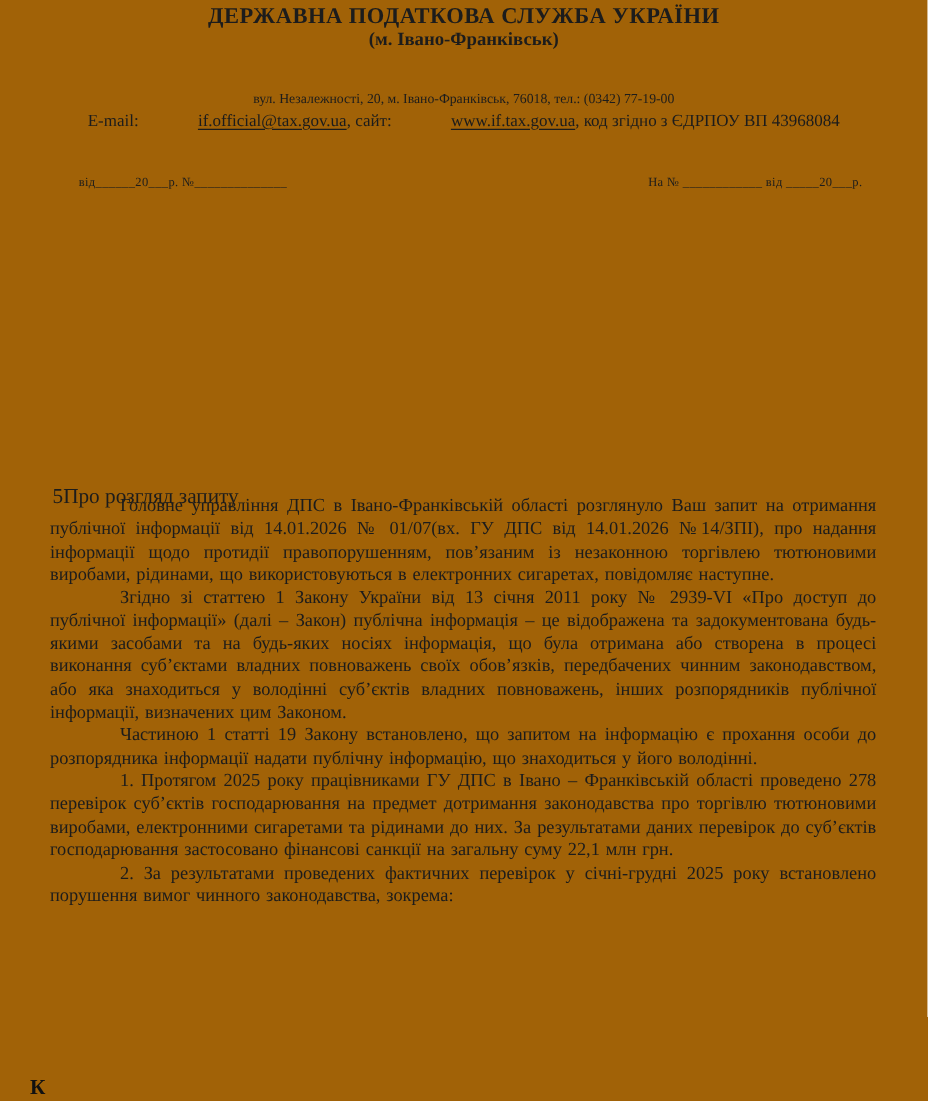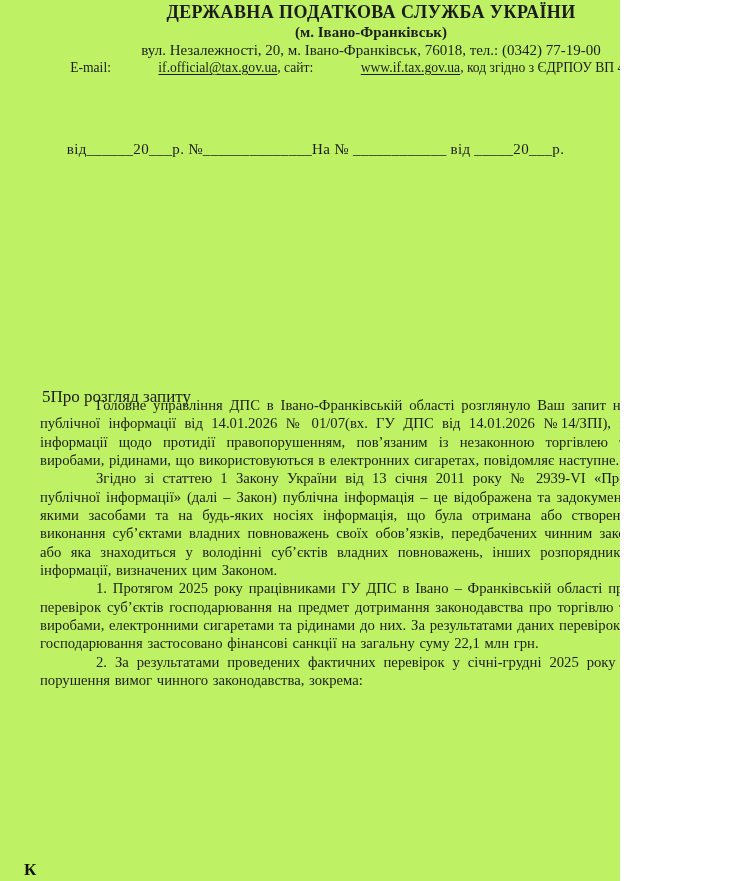--- a/index.html
+++ b/index.html
@@ -2,23 +2,23 @@
 <html lang="uk"><head>
 <meta charset="utf-8">
 <style>
   html, body {
     margin: 0;
     padding: 0;
     background: #ffffff;
   }
   .page {
     position: relative;
-    width: 620px;
+    width: 742px;
     height: 881px;
-    background: #bef264;
+    background: #a16207;
     overflow: hidden;
     font-family: "Liberation Serif", serif;
     color: #1c1c1c;
   }
   
   .letterhead {
     position: absolute;
     top: 2px;
     left: 40px;
     width: 662px;
@@ -36,43 +36,43 @@
     letter-spacing: 0.3px;
     line-height: 20px;
   }
   .org3 {
     font-weight: bold;
     font-size: 15px;
     line-height: 19px;
     text-align: center;
   }
   .addr {
-    margin-top: 0;
-    font-size: 15px;
+    margin-top: 29px;
+    font-size: 11px;
     line-height: 17px;
   }
   .contact {
     font-size: 13.6px;
     line-height: 17px;
     white-space: nowrap;
   }
   .u {
     text-decoration: underline;
     text-underline-offset: 2px;
     margin-left: 44px;
   }
   
   .refline {
     position: absolute;
     top: 141px;
     left: 63px;
     right: 52px;
     display: flex;
-    justify-content: center;
-    font-size: 15px;
+    justify-content: space-between;
+    font-size: 10px;
     letter-spacing: 0.3px;
     white-space: nowrap;
   }
   
   .subject {
     position: absolute;
     top: 387px;
     left: 42px;
     font-size: 17px;
   }
@@ -119,19 +119,20 @@
   <div class="refline">
     <span>від______20___р. №______________</span>
     <span>На № ____________ від _____20___р.</span>
   </div>
 
   <div class="subject">5Про розгляд запиту</div>
 
   <div class="bodytext">
     <p>Головне управління ДПС в Івано-Франківській області розглянуло Ваш запит на отримання публічної інформації від 14.01.2026 № 01/07(вх. ГУ ДПС від 14.01.2026 №14/ЗПІ), про надання інформації  щодо протидії правопорушенням, пов’язаним із незаконною торгівлею тютюновими виробами, рідинами, що використовуються в електронних сигаретах, повідомляє наступне.</p>
     <p>Згідно зі статтею 1 Закону України від 13 січня 2011 року № 2939-VI «Про доступ до публічної інформації» (далі – Закон) публічна інформація – це відображена та задокументована будь-якими засобами та на будь-яких носіях інформація, що була отримана або створена в процесі виконання суб’єктами владних повноважень своїх обов’язків, передбачених чинним законодавством, або яка знаходиться у володінні суб’єктів владних повноважень, інших розпорядників публічної інформації, визначених цим Законом.</p>
+    <p>Частиною 1 статті 19 Закону встановлено, що запитом на інформацію є прохання особи до розпорядника інформації надати публічну інформацію, що знаходиться у його володінні.</p>
     <p>1. Протягом 2025 року працівниками ГУ ДПС в Івано – Франківській області проведено 278 перевірок суб’єктів господарювання на предмет дотримання законодавства про торгівлю тютюновими виробами, електронними сигаретами та рідинами до них. За результатами даних перевірок до суб’єктів господарювання застосовано фінансові санкції на загальну суму 22,1 млн грн.</p>
     <p>2. За результатами проведених фактичних перевірок у січні-грудні 2025 року встановлено порушення вимог чинного законодавства, зокрема:</p>
   </div>
 
   <div class="corner-mark">К</div>
 
 </div>
 
 </body></html>

